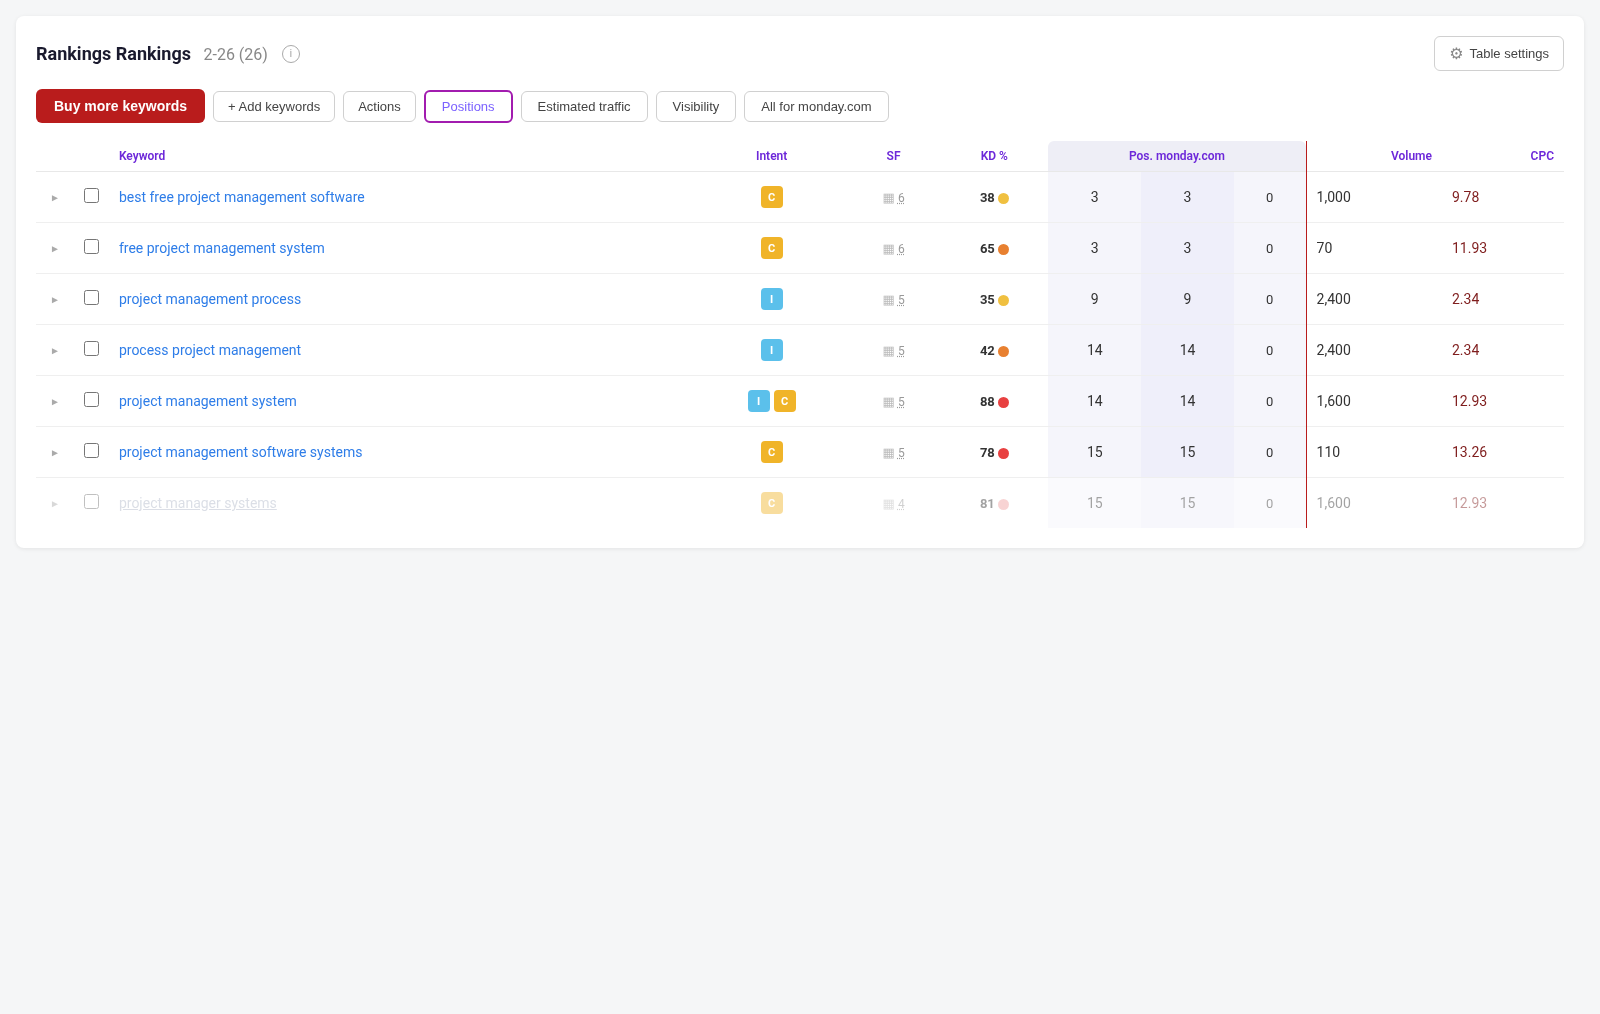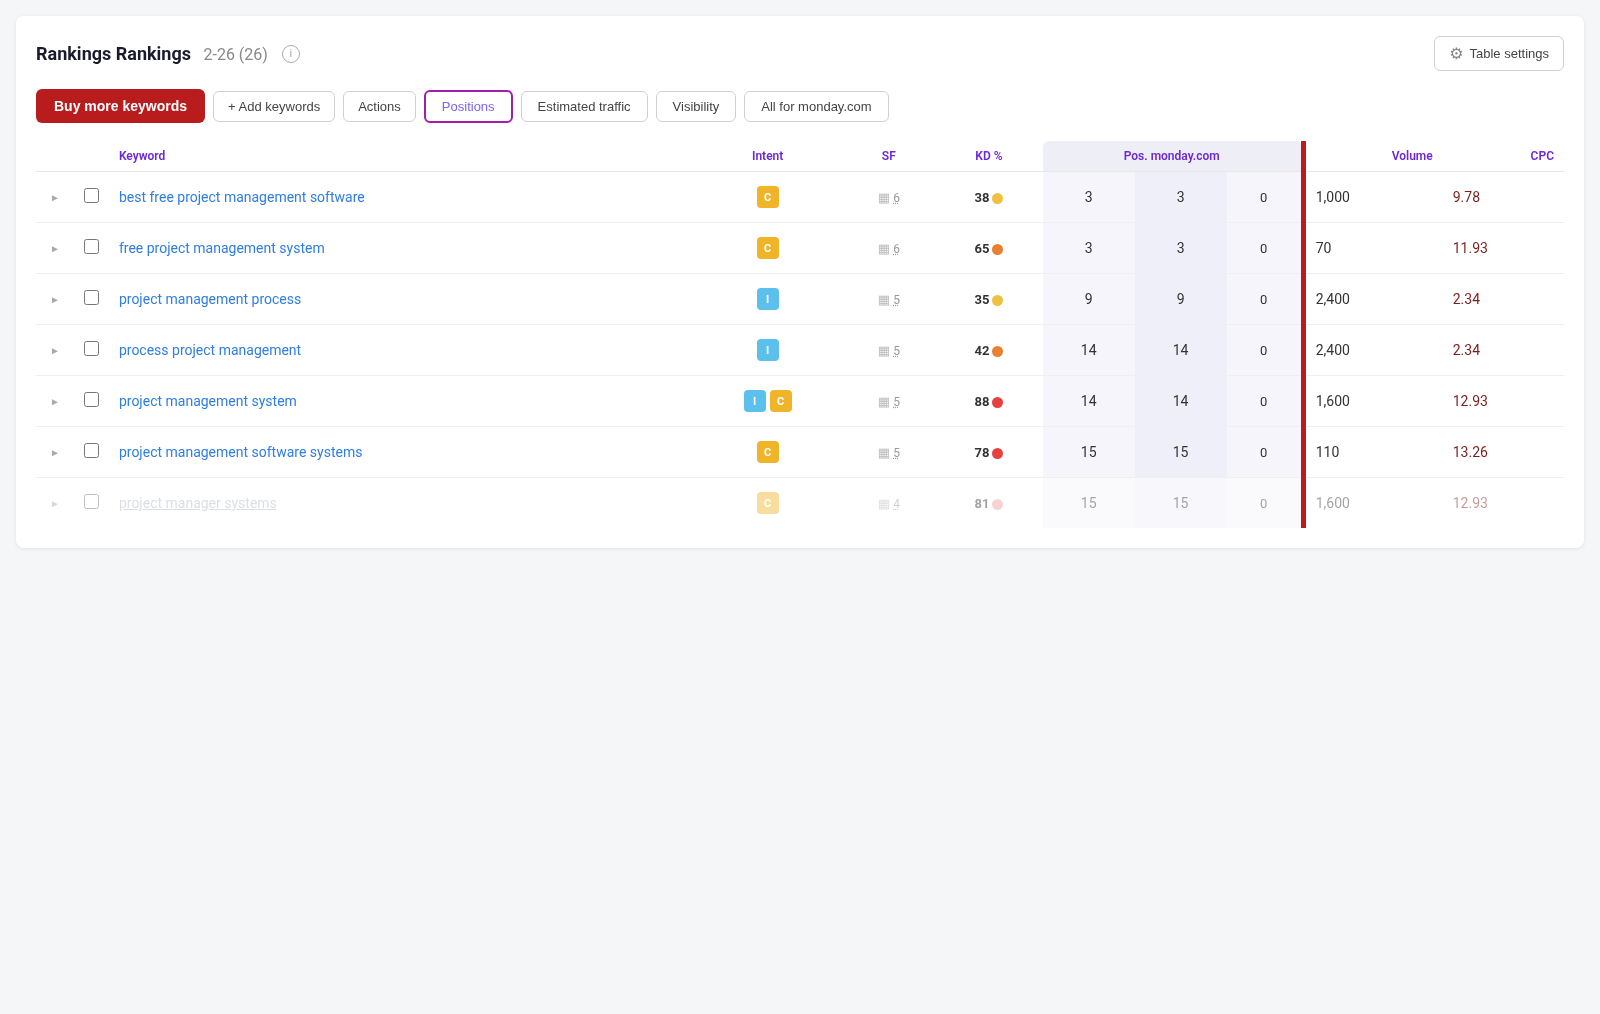--- a/index.html
+++ b/index.html
@@ -214,21 +214,21 @@
       border-bottom: 1px solid #e0e0e8;
     }
     .subheader-row th.align-right { text-align: right; }
     .sort-icon {
       display: inline-block;
       margin-left: 2px;
       font-size: 10px;
       color: #aaa;
     }
     .sep-line {
-      border-left: 5px solid #b91c1c;
+      border-left: 1px solid #b91c1c;
       margin-top: 35px;
     }
     .inline-flex {
       display: inline-flex;
       align-items: center;
       gap: 4px;
     }
     .gear-icon {
       font-size: 16px;
       color: #888;

